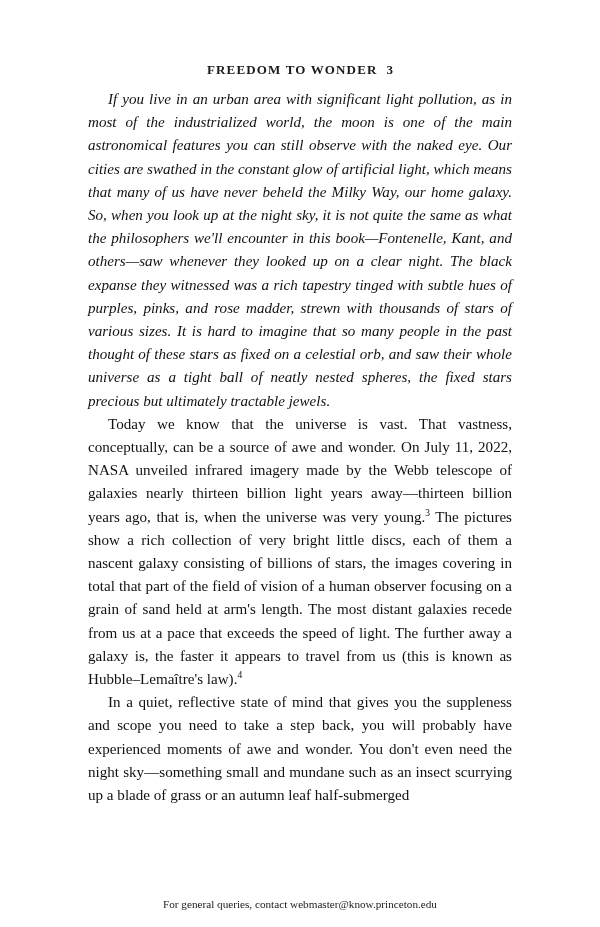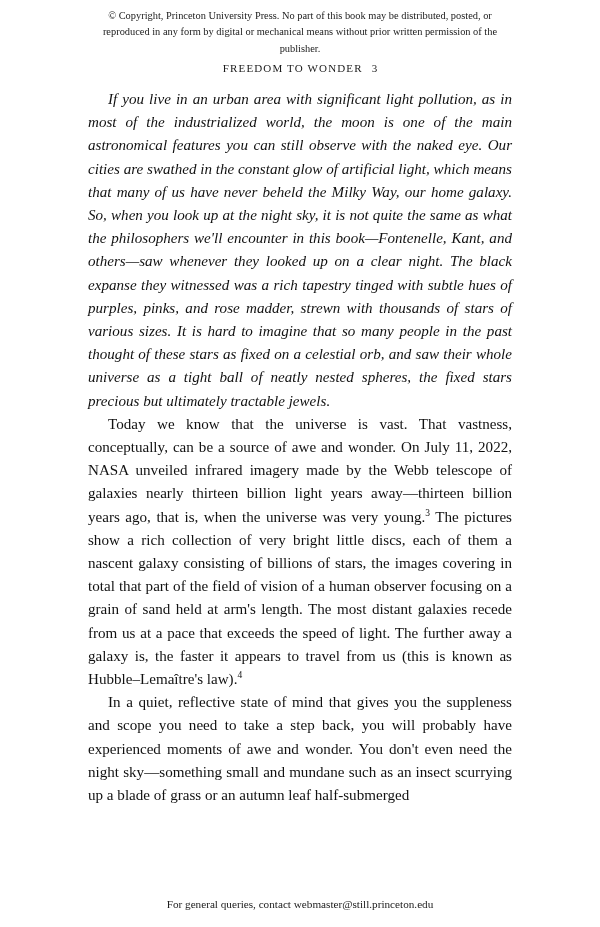--- a/index.html
+++ b/index.html
@@ -32,24 +32,25 @@
     line-height: 16.4px;
     color: #1a1a1a;
     font-family: "Liberation Serif", serif;
   }
   .running-head {
     position: absolute;
     left: 88px;
     top: 62px;
     width: 424px;
     text-align: center;
-    font-size: 11px;
+    font-size: 13px;
     letter-spacing: 1.15px;
     color: #1a1a1a;
     font-variant: small-caps;
+    font-weight: bold;
   }
   .running-head .folio {
     letter-spacing: 0;
     margin-left: 9px;
   }
   .body-text {
     position: absolute;
     left: 88px;
     top: 88px;
     width: 424px;
@@ -80,27 +81,26 @@
     text-align: center;
     font-size: 11.2px;
     color: #1a1a1a;
   }
 </style>
 </head>
 <body>
 
 <div class="page">
 
-  <div class="copyright-notice">© Copyright, Princeton University Press. No part of this book may be distributed, posted, or reproduced in any form by digital or mechanical means without prior written permission of the publisher.</div>
 
   <div class="running-head">
     <span>FREEDOM TO WONDER</span><span class="folio">3</span>
   </div>
 
   <div class="body-text">
     <p>If you live in an urban area with significant light pollution, as in most of the industrialized world, the moon is one of the main astronomical features you can still observe with the naked eye. Our cities are swathed in the constant glow of artificial light, which means that many of us have never beheld the Milky Way, our home galaxy. So, when you look up at the night sky, it is not quite the same as what the philosophers we'll encounter in this book—Fontenelle, Kant, and others—saw whenever they looked up on a clear night. The black expanse they witnessed was a rich tapestry tinged with subtle hues of purples, pinks, and rose madder, strewn with thousands of stars of various sizes. It is hard to imagine that so many people in the past thought of these stars as fixed on a celestial orb, and saw their whole universe as a tight ball of neatly nested spheres, the fixed stars precious but ultimately tractable jewels.</p>
     <p><span>Today we know that the universe is vast. That vastness, conceptually, can be a source of awe and wonder. On July 11, 2022, NASA unveiled infrared imagery made by the Webb telescope of galaxies nearly thirteen billion light years away—thirteen billion years ago, that is, when the universe was very young.</span><sup>3</sup><span> The pictures show a rich collection of very bright little discs, each of them a nascent galaxy consisting of billions of stars, the images covering in total that part of the field of vision of a human observer focusing on a grain of sand held at arm's length. The most distant galaxies recede from us at a pace that exceeds the speed of light. The further away a galaxy is, the faster it appears to travel from us (this is known as Hubble–Lemaître's law).</span><sup>4</sup></p>
     <p>In a quiet, reflective state of mind that gives you the suppleness and scope you need to take a step back, you will probably have experienced moments of awe and wonder. You don't even need the night sky—something small and mundane such as an insect scurrying up a blade of grass or an autumn leaf half-submerged</p>
   </div>
 
-  <div class="footer-note">For general queries, contact webmaster@still.princeton.edu</div>
+  <div class="footer-note">For general queries, contact webmaster@know.princeton.edu</div>
 
 </div>
 
 </body></html>

